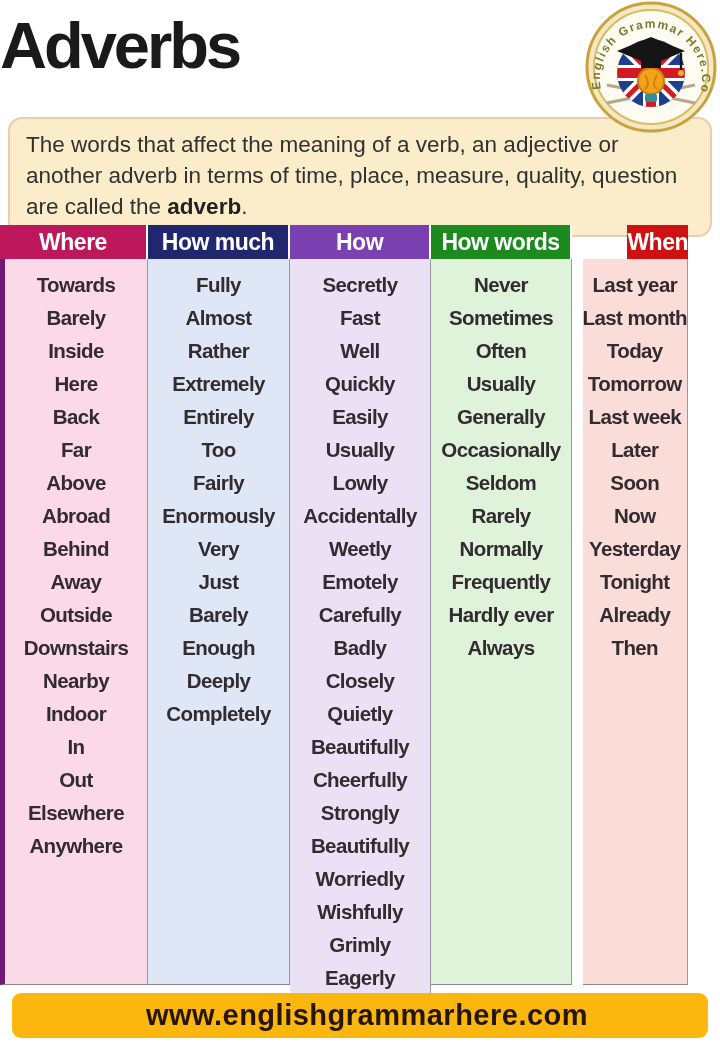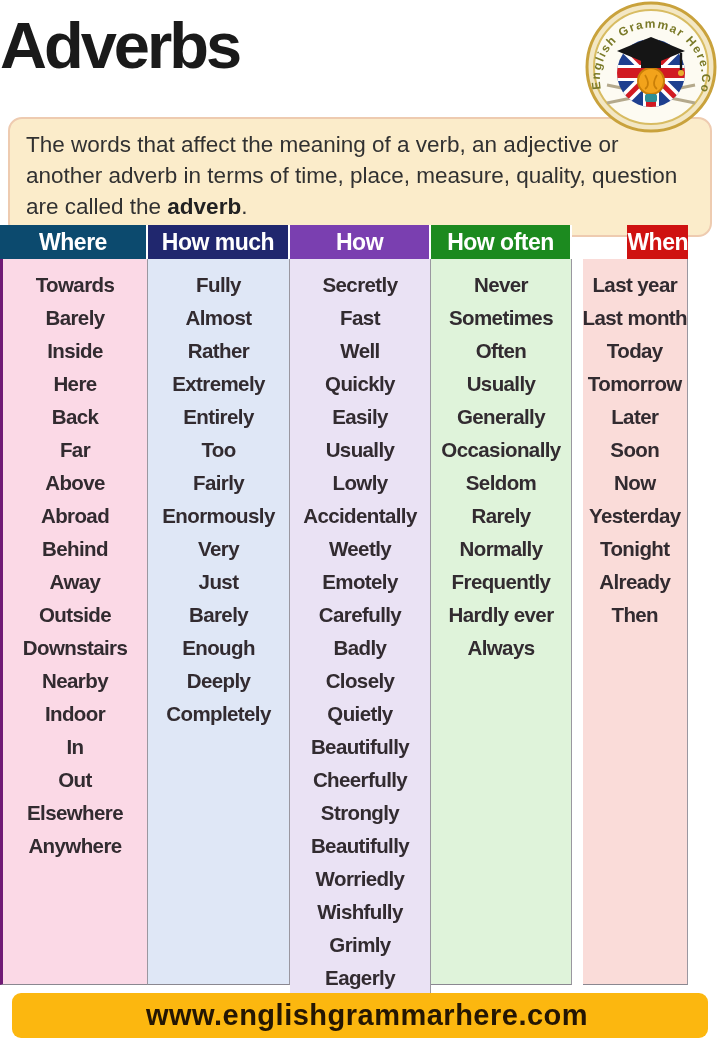--- a/index.html
+++ b/index.html
@@ -59,21 +59,21 @@
   }
   .col:last-child .col-header{border-right:none;}
   .col-body{
     flex:1;
     border-right:1px solid #9a97a0;
     border-bottom:1px solid #8a8790;
     box-sizing:border-box;
     padding-top:9px;
     text-align:center;
   }
-  .col:first-child .col-body{border-left:3px solid #701a75;}
+  .col:first-child .col-body{border-left:5px solid #701a75;}
   .item{
     font-size:20.5px;font-weight:bold;letter-spacing:-0.6px;
     line-height:33px;color:#322b30;
     white-space:nowrap;
   }
 
   
   .footer{
     position:absolute;left:12px;right:12px;top:993px;height:45px;
     background:#fcb70f;
@@ -133,21 +133,21 @@
       </text>
     </svg>
   </div>
 
   <div class="desc-box">
     <span>The words that affect the meaning of a verb, an adjective or another adverb in terms of time, place, measure, quality, question are called the </span><b>adverb</b><span>.</span>
   </div>
 
   <div class="table">
     <div class="col col0">
-      <div class="col-header" style="background: #0c4a6e;">Where</div>
+      <div class="col-header" style="background: #be185d;">Where</div>
       <div class="col-body" style="background: rgb(251, 217, 230);">
           <div class="item">Towards</div>
           <div class="item">Barely</div>
           <div class="item">Inside</div>
           <div class="item">Here</div>
           <div class="item">Back</div>
           <div class="item">Far</div>
           <div class="item">Above</div>
           <div class="item">Abroad</div>
           <div class="item">Behind</div>
@@ -202,21 +202,21 @@
           <div class="item">Cheerfully</div>
           <div class="item">Strongly</div>
           <div class="item">Beautifully</div>
           <div class="item">Worriedly</div>
           <div class="item">Wishfully</div>
           <div class="item">Grimly</div>
           <div class="item">Eagerly</div>
         </div>
     </div>
     <div class="col col3">
-      <div class="col-header" style="background: rgb(28, 138, 31);">How often</div>
+      <div class="col-header" style="background: rgb(28, 138, 31);">How words</div>
       <div class="col-body" style="background: rgb(223, 243, 218);">
           <div class="item">Never</div>
           <div class="item">Sometimes</div>
           <div class="item">Often</div>
           <div class="item">Usually</div>
           <div class="item">Generally</div>
           <div class="item">Occasionally</div>
           <div class="item">Seldom</div>
           <div class="item">Rarely</div>
           <div class="item">Normally</div>
@@ -225,20 +225,21 @@
           <div class="item">Always</div>
         </div>
     </div>
     <div class="col col4">
       <div class="col-header" style="background: rgb(207, 18, 17);">When</div>
       <div class="col-body" style="background: rgb(250, 220, 217);">
           <div class="item">Last year</div>
           <div class="item">Last month</div>
           <div class="item">Today</div>
           <div class="item">Tomorrow</div>
+          <div class="item">Last week</div>
           <div class="item">Later</div>
           <div class="item">Soon</div>
           <div class="item">Now</div>
           <div class="item">Yesterday</div>
           <div class="item">Tonight</div>
           <div class="item">Already</div>
           <div class="item">Then</div>
         </div>
     </div>
   </div>

